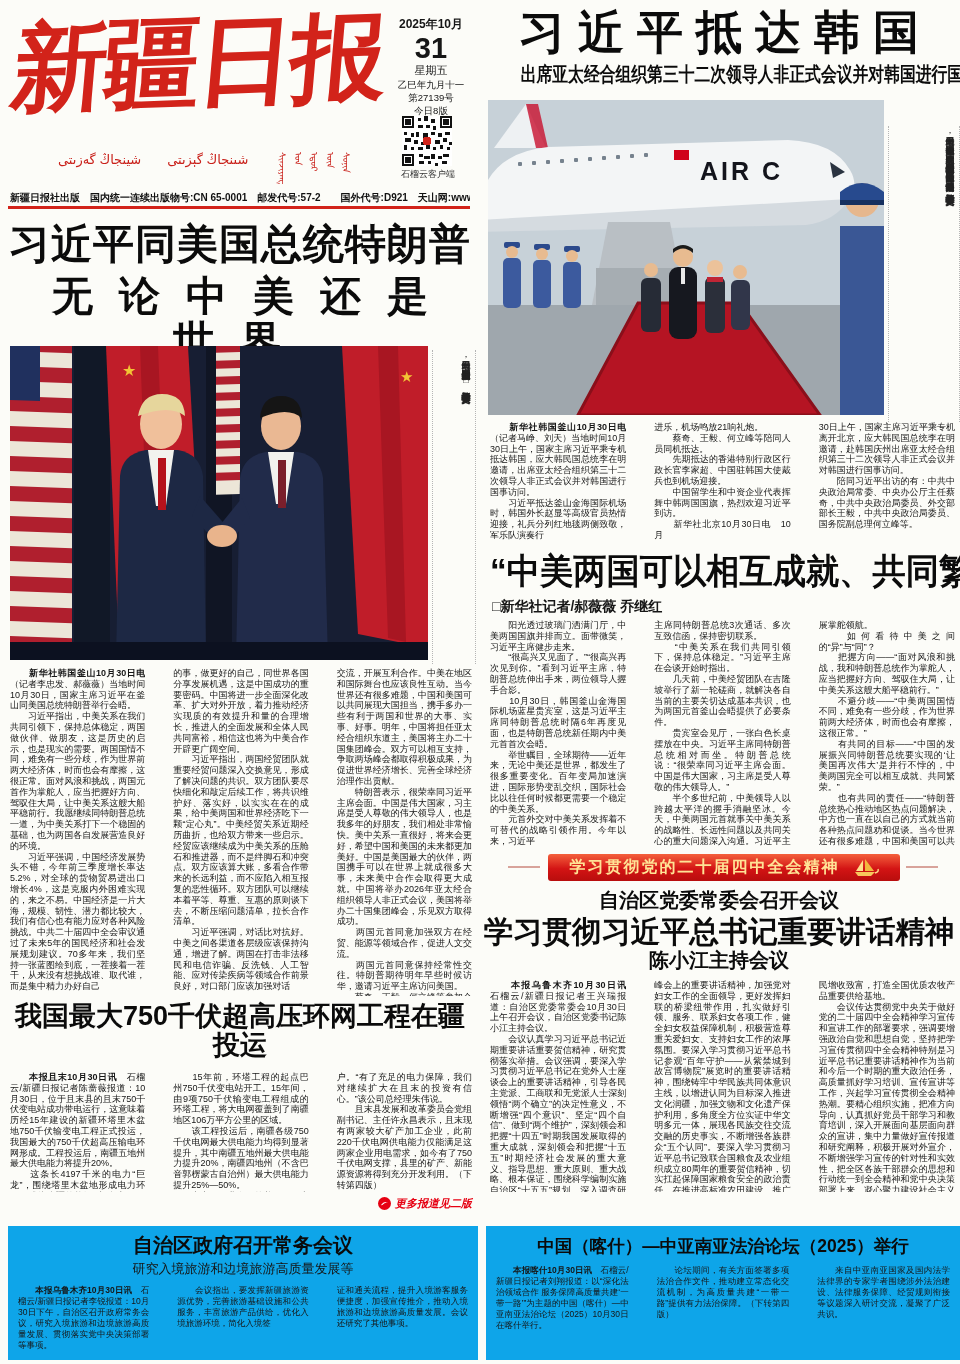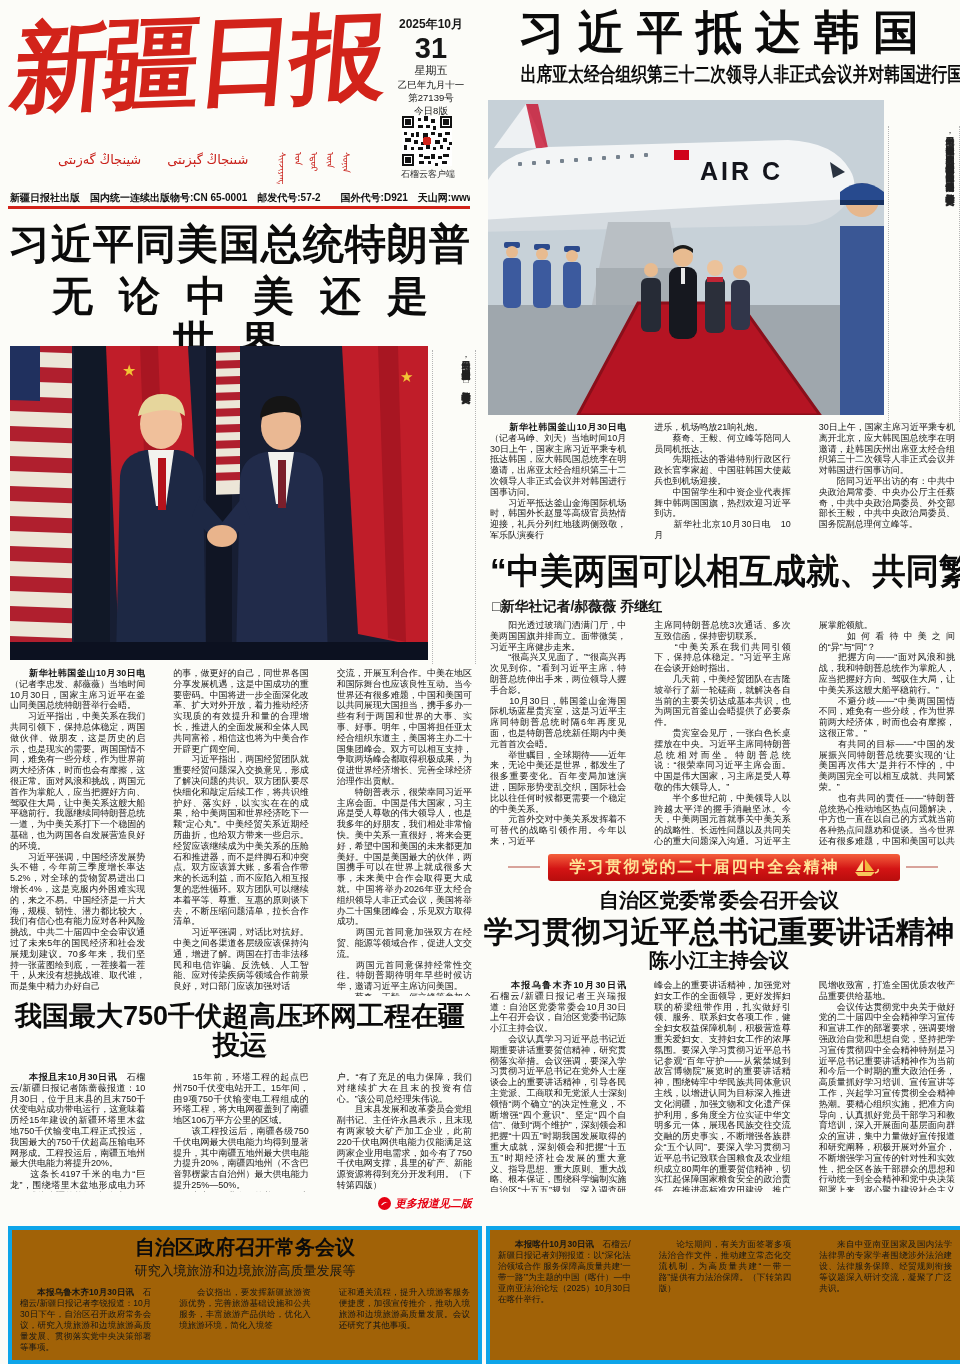--- a/index.html
+++ b/index.html
@@ -10,21 +10,21 @@
   .hl{font-weight:900;color:#0b0b0b;line-height:1.08;}
   .serifhl{font-family:"Liberation Serif","DejaVu Serif",serif;font-weight:bold;color:#0b0b0b;}
   .coltext{white-space:pre-wrap;text-align:justify;margin:0;}
   .cols{display:flex;gap:28px;overflow:hidden;}
   .col{overflow:hidden;font-size:9px;line-height:1.2;}
   .dl{font-weight:bold;}
   .vcap{writing-mode:vertical-rl;font-size:9px;line-height:1.55;color:#222;
         border-left:1px dotted #b5b5b5;border-right:1px dotted #b5b5b5;padding:4px 3px;}
   .vcap .credit{font-weight:bold;}
   .redrule{background:#d2231a;}
-  .boxed{border:4px solid #0ea5e9;background:#a16207;}
+  .boxed{border:2px solid #0ea5e9;background:#0ea5e9;}
   .banner{display:flex;align-items:center;justify-content:center;gap:13px;
           background:linear-gradient(180deg,#f4603c 0%,#d31414 55%,#b80d0d 100%);
           border-radius:3px;color:#ffe396;font-weight:bold;font-size:16px;letter-spacing:2px;}
   .dash{height:2px;background:#d8a39b;}
   .morelink{color:#e60012;font-weight:bold;font-style:italic;font-size:11px;display:flex;align-items:center;gap:4px;justify-content:flex-end;}
   .photo{overflow:hidden;}
   svg text{font-family:"Liberation Sans",sans-serif;}
 </style>
 </head>
 <body>
@@ -351,20 +351,21 @@
     <div class="hl center" style="margin-top:7px;font-size:20px;font-weight:bold;">自治区政府召开常务会议</div>
     <div class="center" style="margin-top:3px;font-size:13px;">研究入境旅游和边境旅游高质量发展等</div>
     <div class="cols" style="margin:7px 8px 0 8px;height:70px;">
       <p class="coltext col" style="width:143px;font-size:8.5px;line-height:1.3;"><span class="dl">　　本报乌鲁木齐10月30日讯</span><span>　石榴云/新疆日报记者李锐报道：10月30日下午，自治区召开政府常务会议，研究入境旅游和边境旅游高质量发展、贯彻落实党中央决策部署等事项。</span></p>
       <p class="coltext col" style="width:143px;font-size:8.5px;line-height:1.3;"><span>　　会议指出，要发挥新疆旅游资源优势，完善旅游基础设施和公共服务，丰富旅游产品供给，优化入境旅游环境，简化入境签</span></p>
       <p class="coltext col" style="width:143px;font-size:8.5px;line-height:1.3;"><span>证和通关流程，提升入境游客服务便捷度，加强宣传推介，推动入境旅游和边境旅游高质量发展。会议还研究了其他事项。</span></p>
     </div>
   </div>
 
   <div class="abs boxed" style="left:486px;top:1226px;width:470px;height:130px;">
+    <div class="hl center" style="margin-top:9px;font-size:17.5px;font-weight:bold;">中国（喀什）—中亚南亚法治论坛（2025）举行</div>
     <div class="cols" style="margin:9px 8px 0 8px;height:84px;">
       <p class="coltext col" style="width:144px;font-size:8.5px;line-height:1.3;"><span class="dl">　　本报喀什10月30日讯</span><span>　石榴云/新疆日报记者刘翔报道：以“深化法治领域合作 服务保障高质量共建‘一带一路’”为主题的中国（喀什）—中亚南亚法治论坛（2025）10月30日在喀什举行。</span></p>
       <p class="coltext col" style="width:144px;font-size:8.5px;line-height:1.3;"><span>　　论坛期间，有关方面签署多项法治合作文件，推动建立常态化交流机制，为高质量共建“一带一路”提供有力法治保障。（下转第四版）</span></p>
       <p class="coltext col" style="width:144px;font-size:8.5px;line-height:1.3;"><span>　　来自中亚南亚国家及国内法学法律界的专家学者围绕涉外法治建设、法律服务保障、经贸规则衔接等议题深入研讨交流，凝聚了广泛共识。</span></p>
     </div>
   </div>
 
 </div>
 
 </body></html>

